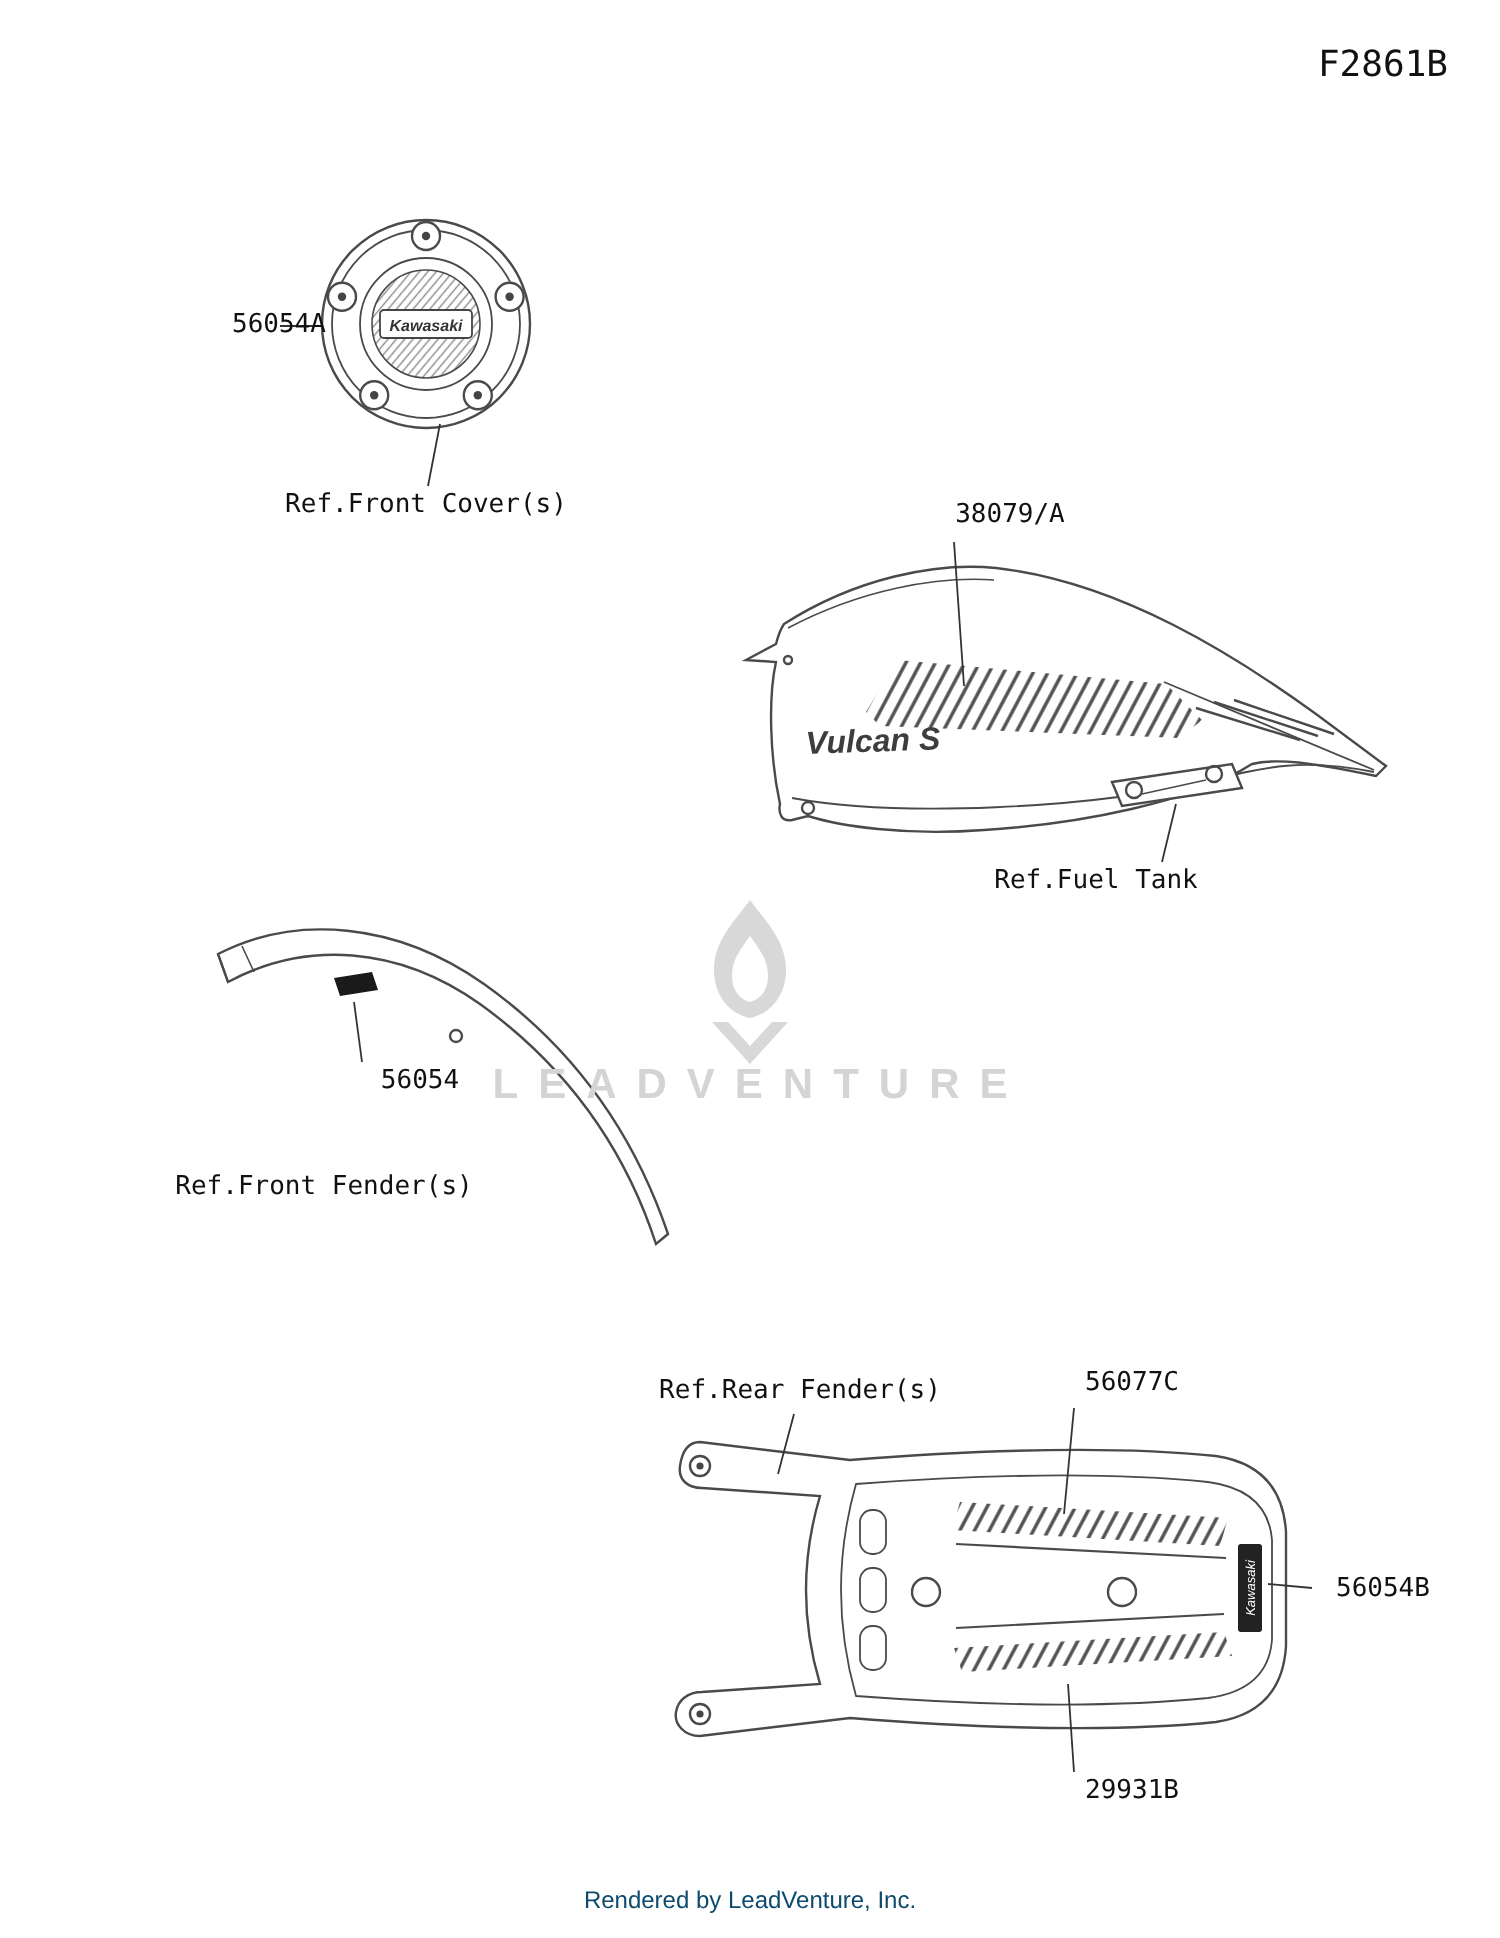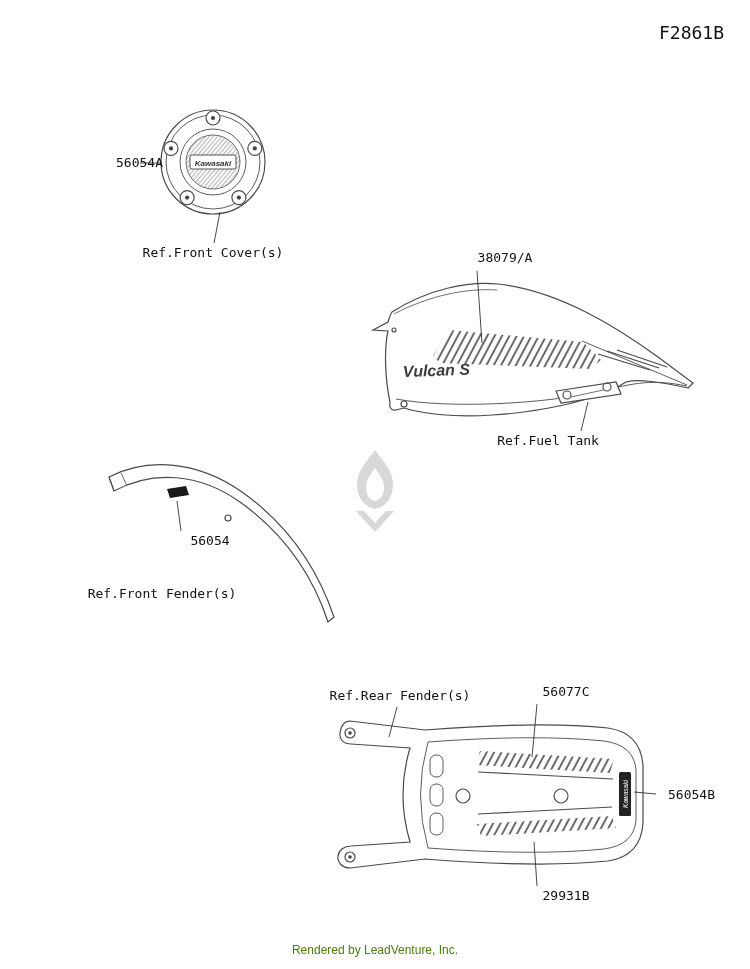--- a/index.html
+++ b/index.html
@@ -9,21 +9,21 @@
   .lbl{position:absolute;font-family:"DejaVu Sans Mono",monospace;font-size:13px;
        color:#111;white-space:nowrap;line-height:14px;}
   .ctr{transform:translateX(-50%);}
   .part{cursor:pointer;margin-left:28px;}
   #code{position:absolute;top:22px;right:26px;font-size:18px;color:#111;
         font-family:"DejaVu Sans Mono",monospace;}
   #wmtext{position:absolute;left:375px;top:531px;transform:translateX(-50%);
           font-family:"Liberation Sans",sans-serif;font-size:21px;font-weight:600;
           letter-spacing:10px;padding-left:10px;color:#d4d4d4;white-space:nowrap;}
   #footer{position:absolute;left:375px;top:943px;transform:translateX(-50%);
-          font-family:"Liberation Sans",sans-serif;font-size:12px;color:#4d7c0f;
+          font-family:"Liberation Sans",sans-serif;font-size:12px;color:#0c4a6e;
           white-space:nowrap;}
 </style>
 </head>
 <body>
 
 <div id="stage">
 
   <svg width="750" height="969" viewBox="0 0 750 969">
     <defs>
       <pattern id="hatch" patternUnits="userSpaceOnUse" width="6.5" height="6.5" patternTransform="rotate(28)">
@@ -141,14 +141,15 @@
   <div class="lbl ctr" style="left:548px;top:434px;">Ref.Fuel Tank</div>
 
   <div class="lbl ctr part" style="left:182px;top:534px;">56054</div>
   <div class="lbl ctr" style="left:162px;top:587px;">Ref.Front Fender(s)</div>
 
   <div class="lbl ctr" style="left:400px;top:689px;">Ref.Rear Fender(s)</div>
   <div class="lbl ctr part" style="left:538px;top:685px;">56077C</div>
   <div class="lbl part" style="left:640px;top:788px;">56054B</div>
   <div class="lbl ctr part" style="left:538px;top:889px;">29931B</div>
 
+  <div id="wmtext">LEADVENTURE</div>
   <div id="footer">Rendered by LeadVenture, Inc.</div>
 </div>
 
 </body></html>

